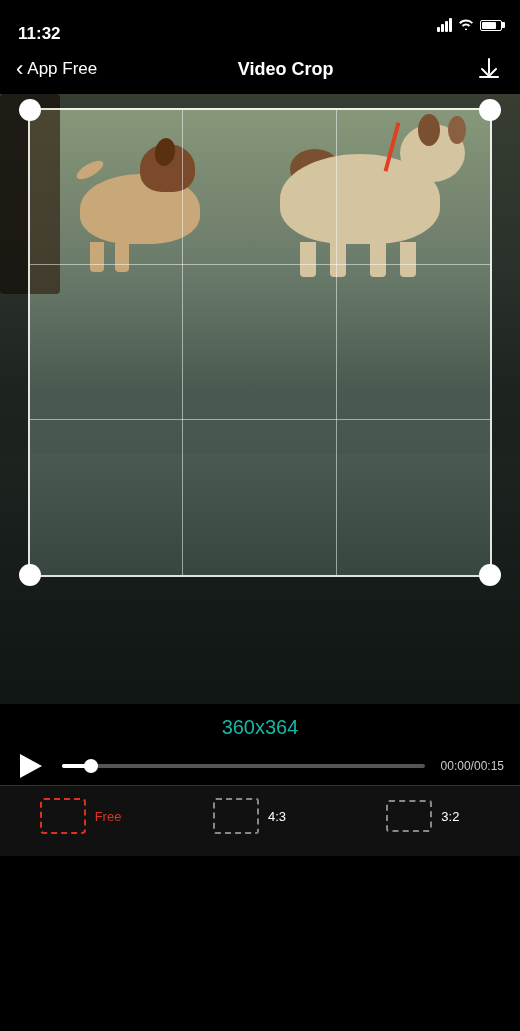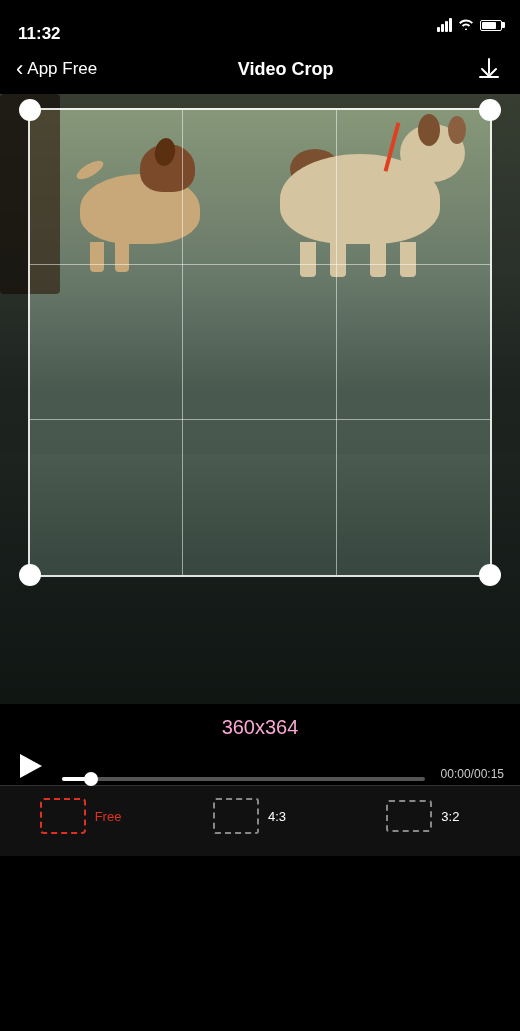--- a/index.html
+++ b/index.html
@@ -301,27 +301,27 @@
     .dimensions-bar {
       display: flex;
       justify-content: center;
       align-items: center;
       padding: 12px 0 8px 0;
       background: #000;
     }
     .dimensions-text {
       font-size: 20px;
       font-weight: 400;
-      color: #f9a8d4;
+      color: #14b8a6;
     }
 
     
     .playback-bar {
       display: flex;
-      align-items: flex-end;
+      align-items: center;
       gap: 16px;
       padding: 4px 16px;
       background: #000;
     }
     .play-btn {
       width: 30px;
       height: 30px;
       display: flex;
       align-items: center;
       justify-content: center;

